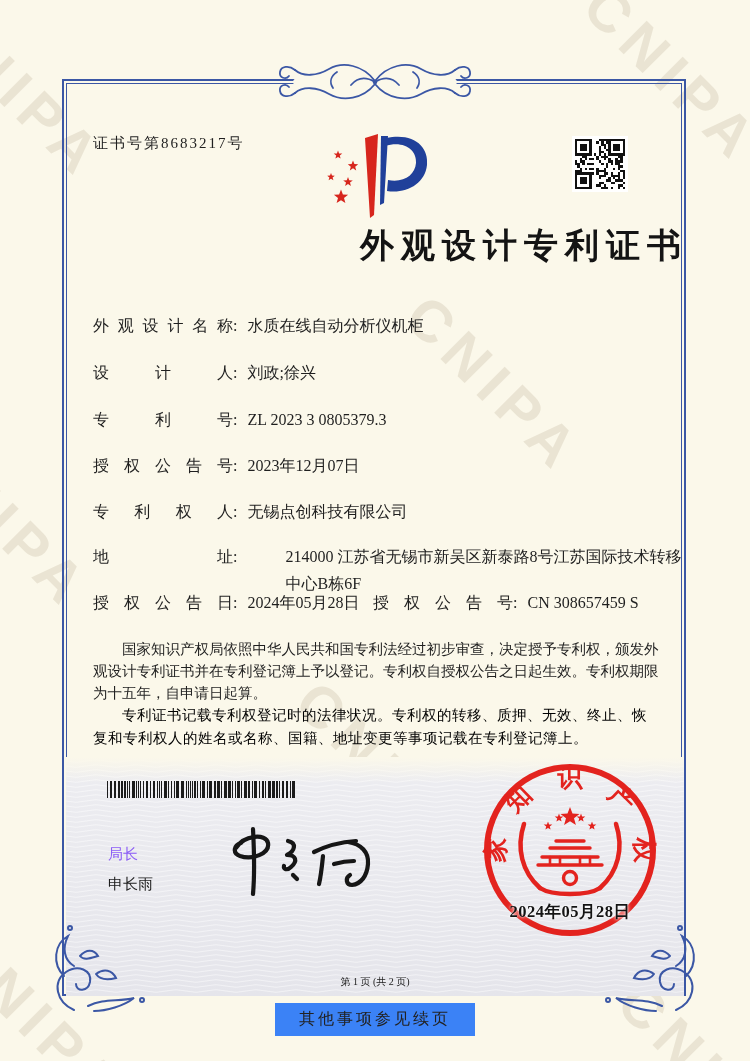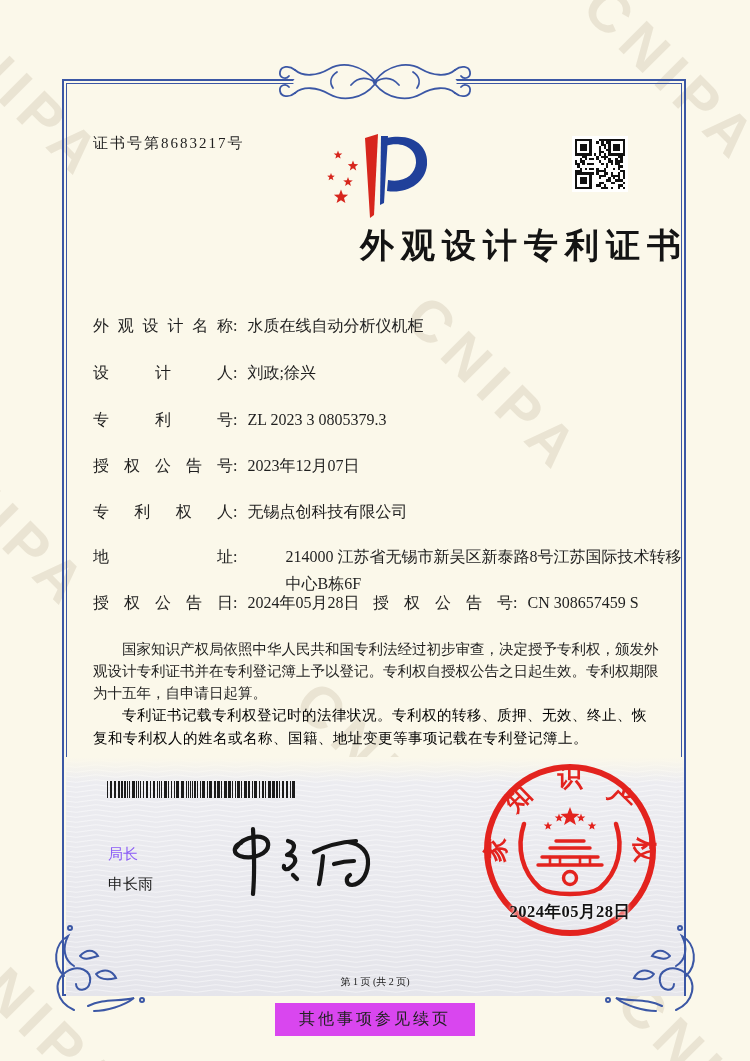--- a/index.html
+++ b/index.html
@@ -72,21 +72,21 @@
   .seal-date{
     position:absolute;left:496px;top:901px;width:148px;z-index:4;text-align:center;
     font-size:16.5px;font-weight:bold;color:#141414;
     text-shadow:0 0 2px #fff,0 0 4px #fff;letter-spacing:0.5px;
   }
   
   .page-info{position:absolute;left:62px;top:963px;width:626px;text-align:center;
     font-size:10px;z-index:2;color:#222;margin-top:12px;}
   .note{
     position:absolute;left:50%;top:1003px;transform:translateX(-50%);
-    background:#d946ef;padding:6px 24px;z-index:2;
+    background:#3b82f6;padding:6px 24px;z-index:2;
     font-size:16px;letter-spacing:3px;white-space:nowrap;color:#222;
   }
 </style>
 </head>
 <body>
 
 <span class="wm wm1">CNIPA</span>
 <span class="wm wm2">CNIPA</span>
 <span class="wm wm3">CNIPA</span>
 <span class="wm wm4">CNIPA</span>

